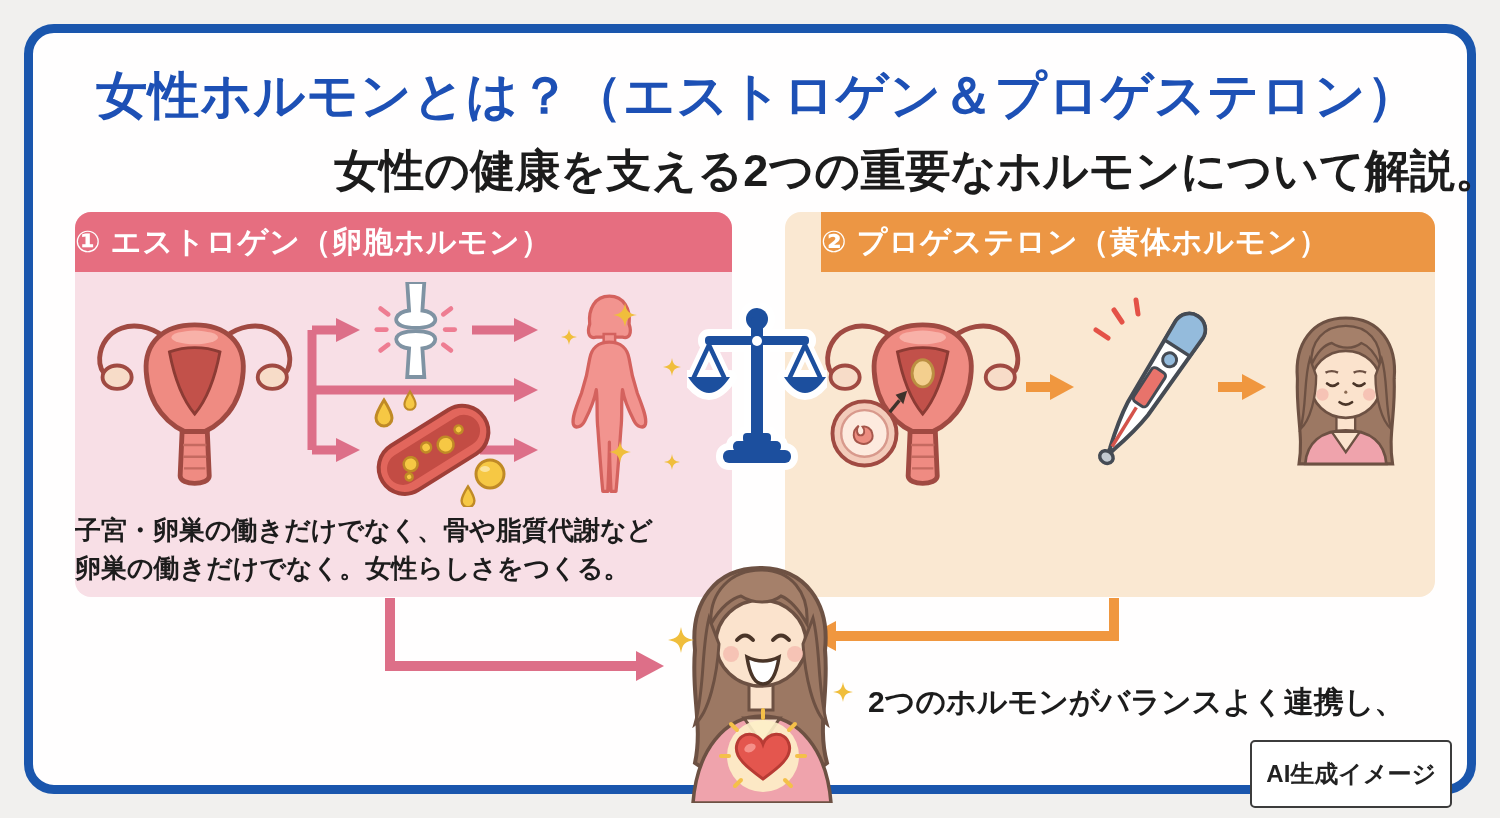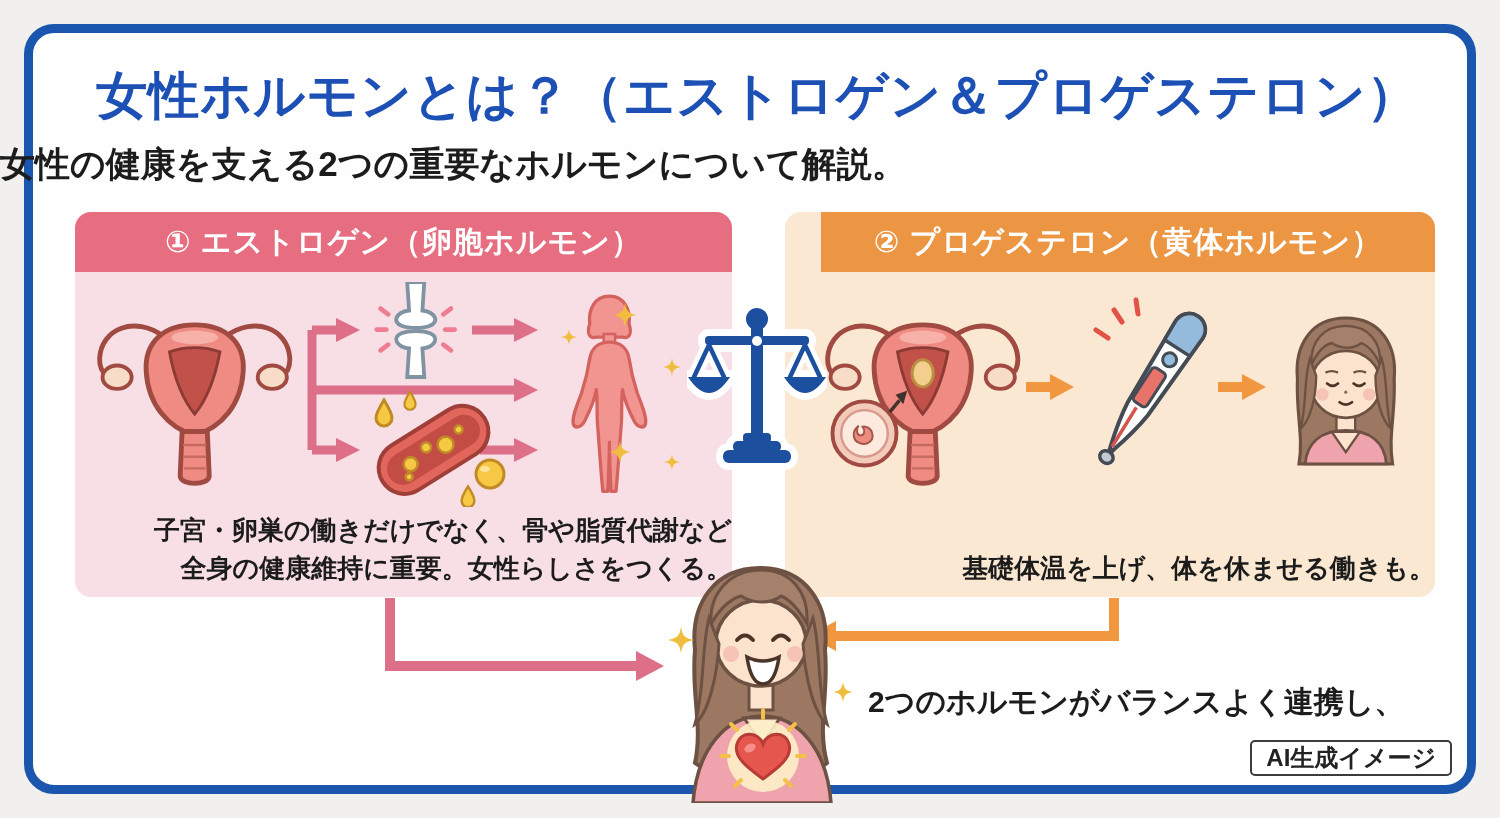--- a/index.html
+++ b/index.html
@@ -10,69 +10,68 @@
     --scale-blue:#1c4f9e; --text-dark:#1c1c1c;
   }
   *{margin:0;padding:0;box-sizing:border-box;}
   html,body{background:#e9e8e6;}
   .canvas{position:relative;width:1500px;height:818px;background:#f1f0ee;overflow:hidden;
           font-family:"Liberation Sans","DejaVu Sans",sans-serif;}
   .frame{position:absolute;left:24px;top:24px;width:1452px;height:770px;
          border:9px solid var(--frame-blue);border-radius:30px;background:#fffefe;}
   .title{position:absolute;left:0;top:62px;width:100%;text-align:center;
          font-size:51px;font-weight:900;color:var(--title-blue);letter-spacing:1px;padding-left:15px;}
-  .subtitle{position:absolute;left:0;top:141px;width:100%;text-align:left;
-            font-size:35px;font-weight:800;color:var(--text-dark);}
+  .subtitle{position:absolute;left:0;top:141px;width:100%;text-align:right;
+            font-size:45px;font-weight:800;color:var(--text-dark);}
   .panel{position:absolute;top:212px;height:385px;border-radius:16px;overflow:hidden;}
   .panel.left{left:75px;width:657px;background:var(--estrogen-bg);}
   .panel.right{left:785px;width:650px;background:var(--progesterone-bg);}
-  .panel-header{height:60px;line-height:60px;text-align:center;color:#fff;
+  .panel-header{height:60px;line-height:60px;text-align:left;color:#fff;
                 font-size:30px;font-weight:800;letter-spacing:1px;}
   .panel.left .panel-header{background:var(--estrogen-header);}
   .panel.right .panel-header{background:var(--progesterone-header);margin-left:36px;}
-  .panel-desc{position:absolute;left:0;bottom:10px;width:100%;text-align:right;
+  .panel-desc{position:absolute;left:0;bottom:10px;width:100%;text-align:left;
               font-size:26px;font-weight:800;color:var(--text-dark);line-height:38px;}
   .art{position:absolute;pointer-events:none;}
   .art-left{left:80px;top:282px;}
   .art-right{left:798px;top:282px;}
   .scale-wrap{position:absolute;left:687px;top:303px;}
   .overlay{position:absolute;left:0;top:0;width:1500px;height:818px;pointer-events:none;}
   .woman-wrap{position:absolute;left:645px;top:558px;}
   .conclusion{position:absolute;left:868px;top:679px;font-size:30px;font-weight:800;
               color:var(--text-dark);line-height:45px;}
   .badge{position:absolute;right:48px;top:740px;background:#fff;border:2.5px solid #3c3c3c;
-         border-radius:5px;padding:0 14px;font-size:24px;font-weight:700;color:#222;}
+         border-radius:5px;padding:16px 14px;font-size:24px;font-weight:700;color:#222;}
   
   .uterus-line{stroke:#a04a42;fill:none;stroke-width:5;stroke-linecap:round;}
   .halo *{stroke:#fff;stroke-width:14;fill:#fff;stroke-linejoin:round;stroke-linecap:round;}
   .scale-main{fill:var(--scale-blue);}
   .scale-main .str{stroke:var(--scale-blue);stroke-width:4.5;fill:none;stroke-linecap:round;}
 </style>
 </head>
 <body>
 
 <div class="canvas">
   <div class="frame"></div>
 
   <h1 class="title">女性ホルモンとは？（エストロゲン＆プロゲステロン）</h1>
   <h2 class="subtitle">女性の健康を支える2つの重要なホルモンについて解説。</h2>
 
   <section class="panel left">
     <div class="panel-header">① エストロゲン（卵胞ホルモン）</div>
     <p class="panel-desc">
       <span>子宮・卵巣の働きだけでなく、骨や脂質代謝など</span><br>
-      <span>全身の健康維持に重要。女性らしさをつくる。</span>
+      <span>卵巣の働きだけでなく。女性らしさをつくる。</span>
     </p>
   </section>
 
   <section class="panel right">
     <div class="panel-header">② プロゲステロン（黄体ホルモン）</div>
     <p class="panel-desc">
       <br>
-      <span>基礎体温を上げ、体を休ませる働きも。</span>
     </p>
   </section>
 
   <svg class="art art-left" width="650" height="225" viewBox="0 0 650 225">
 
     <g transform="translate(8,4) scale(0.97)">
       <path class="uterus-line" d="M78 52 C48 30 14 44 12 74 C11 92 26 100 38 93"></path>
       <path class="uterus-line" d="M142 52 C172 30 206 44 208 74 C209 92 194 100 182 93"></path>
       <ellipse cx="30" cy="94" rx="15" ry="12" fill="#f7dcc8" stroke="#a04a42" stroke-width="4"></ellipse>
       <ellipse cx="190" cy="94" rx="15" ry="12" fill="#f7dcc8" stroke="#a04a42" stroke-width="4"></ellipse>

